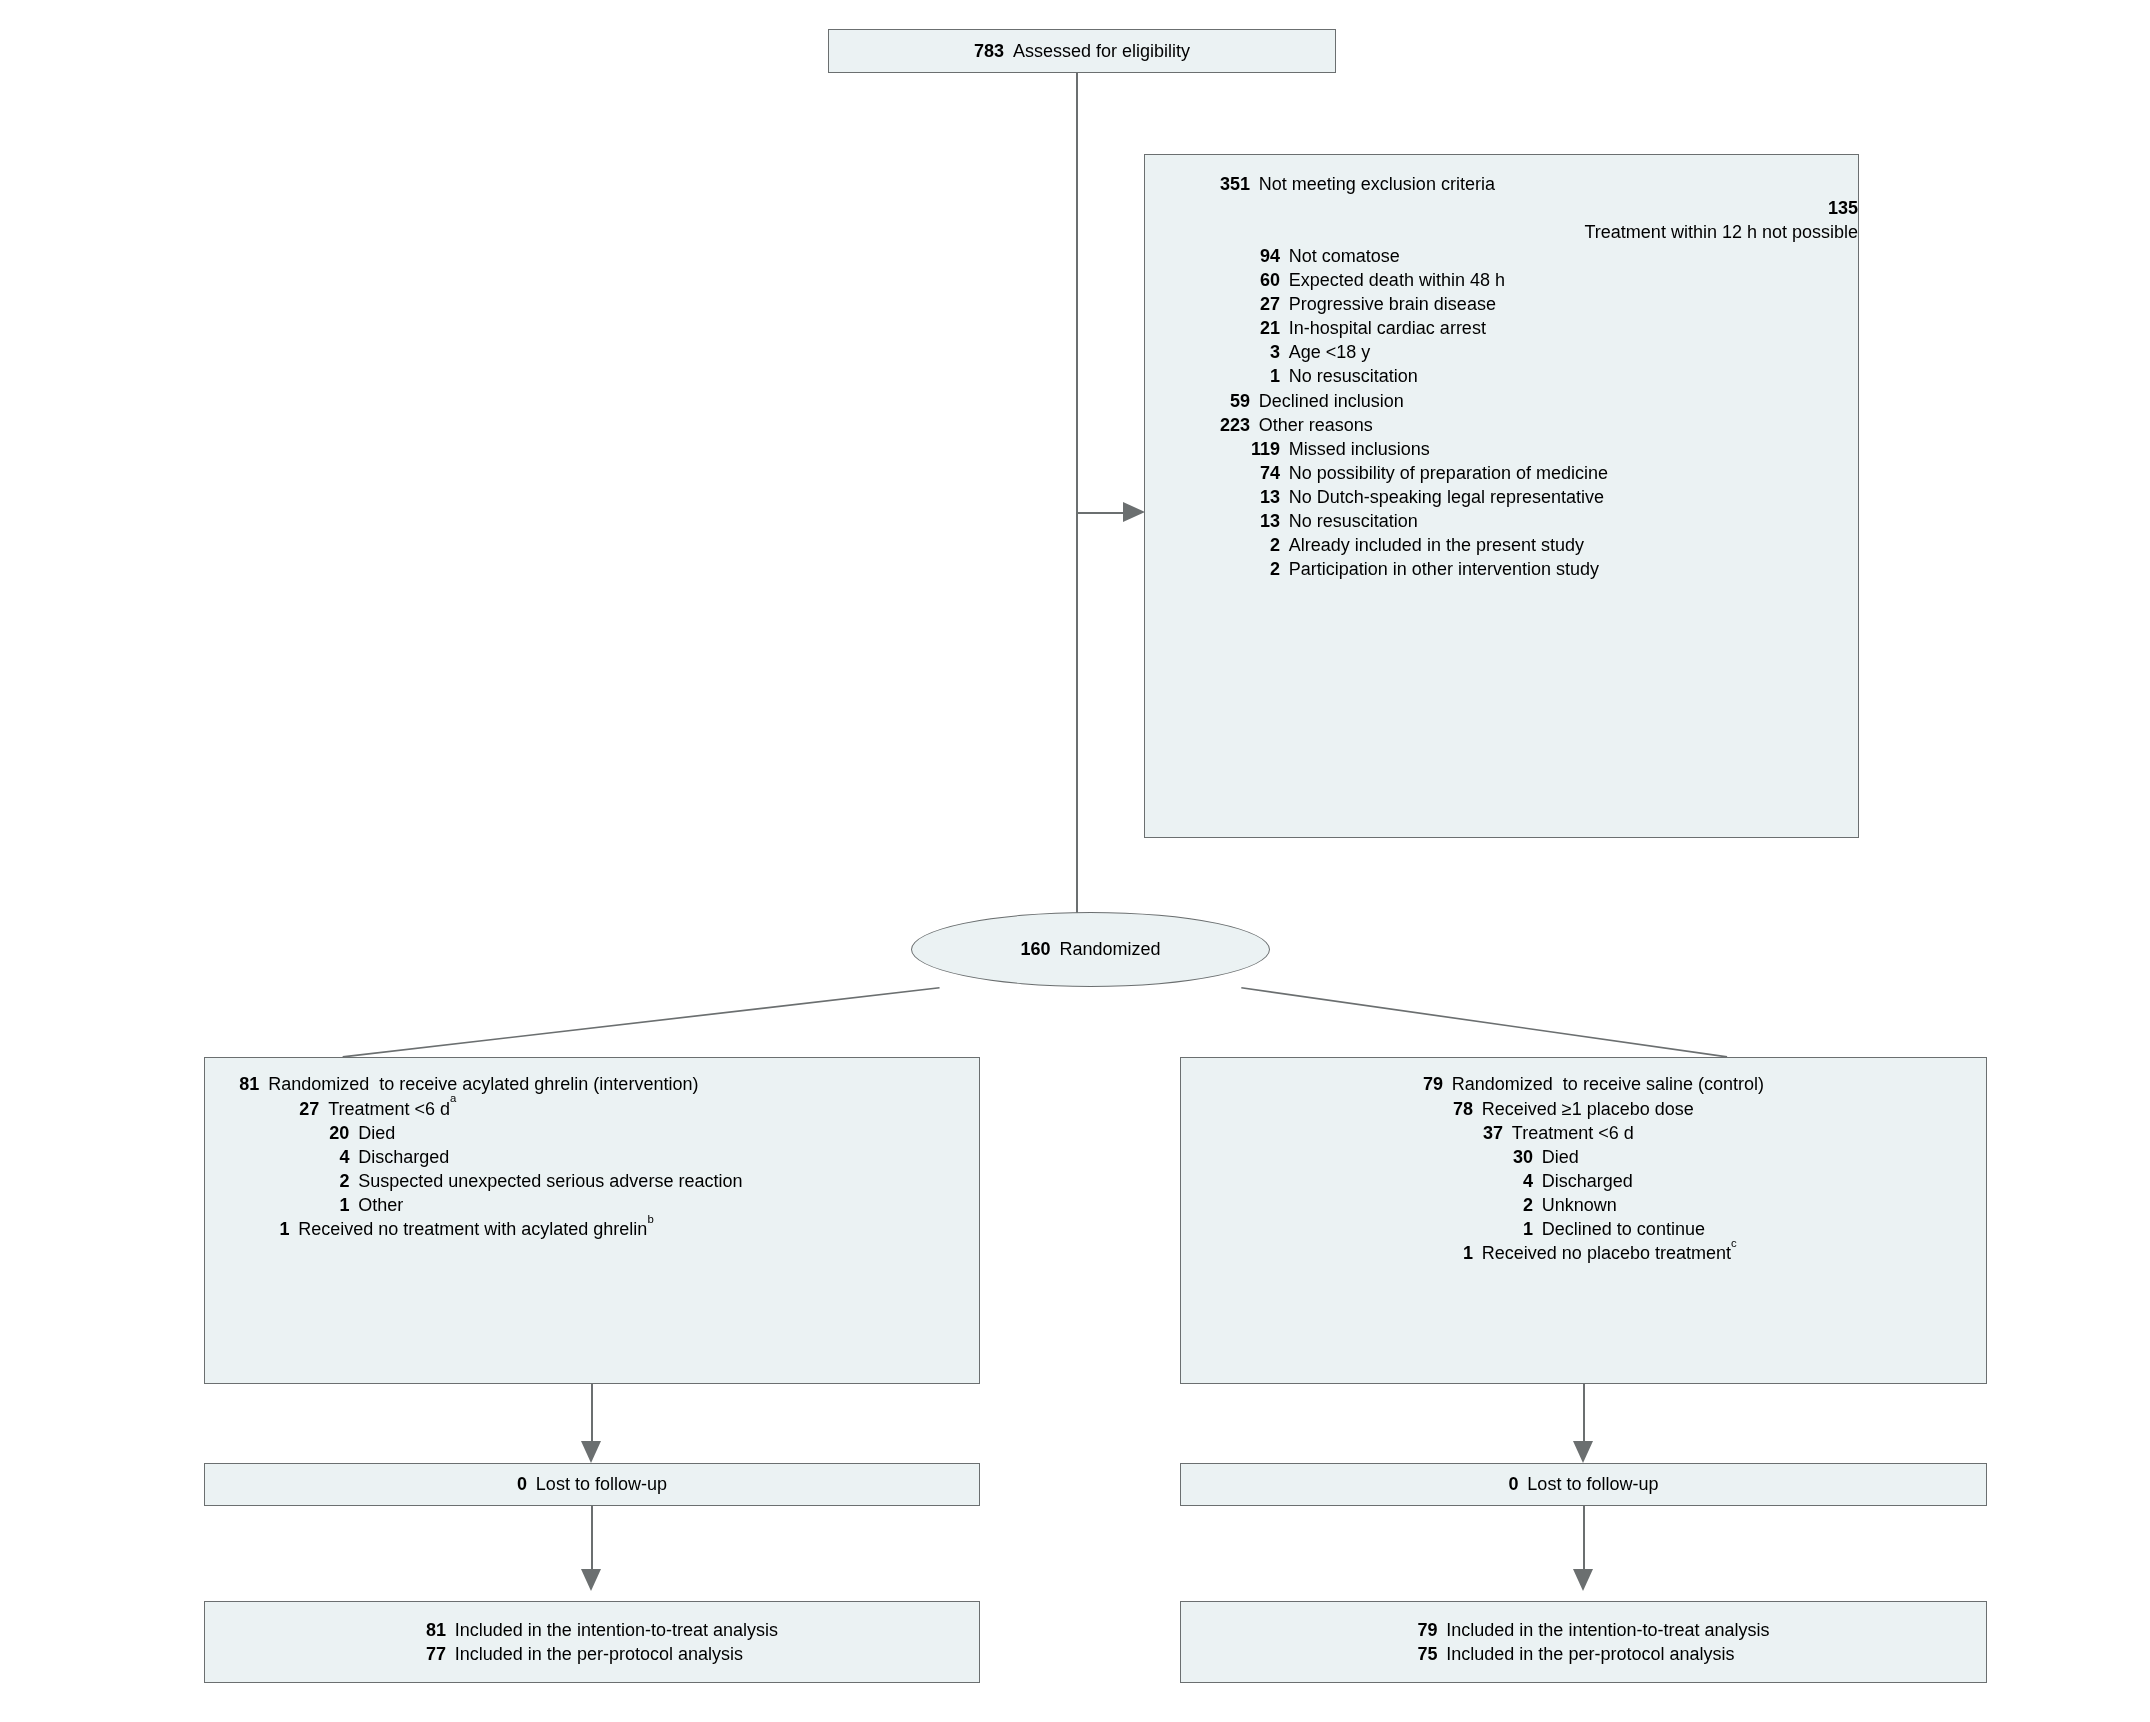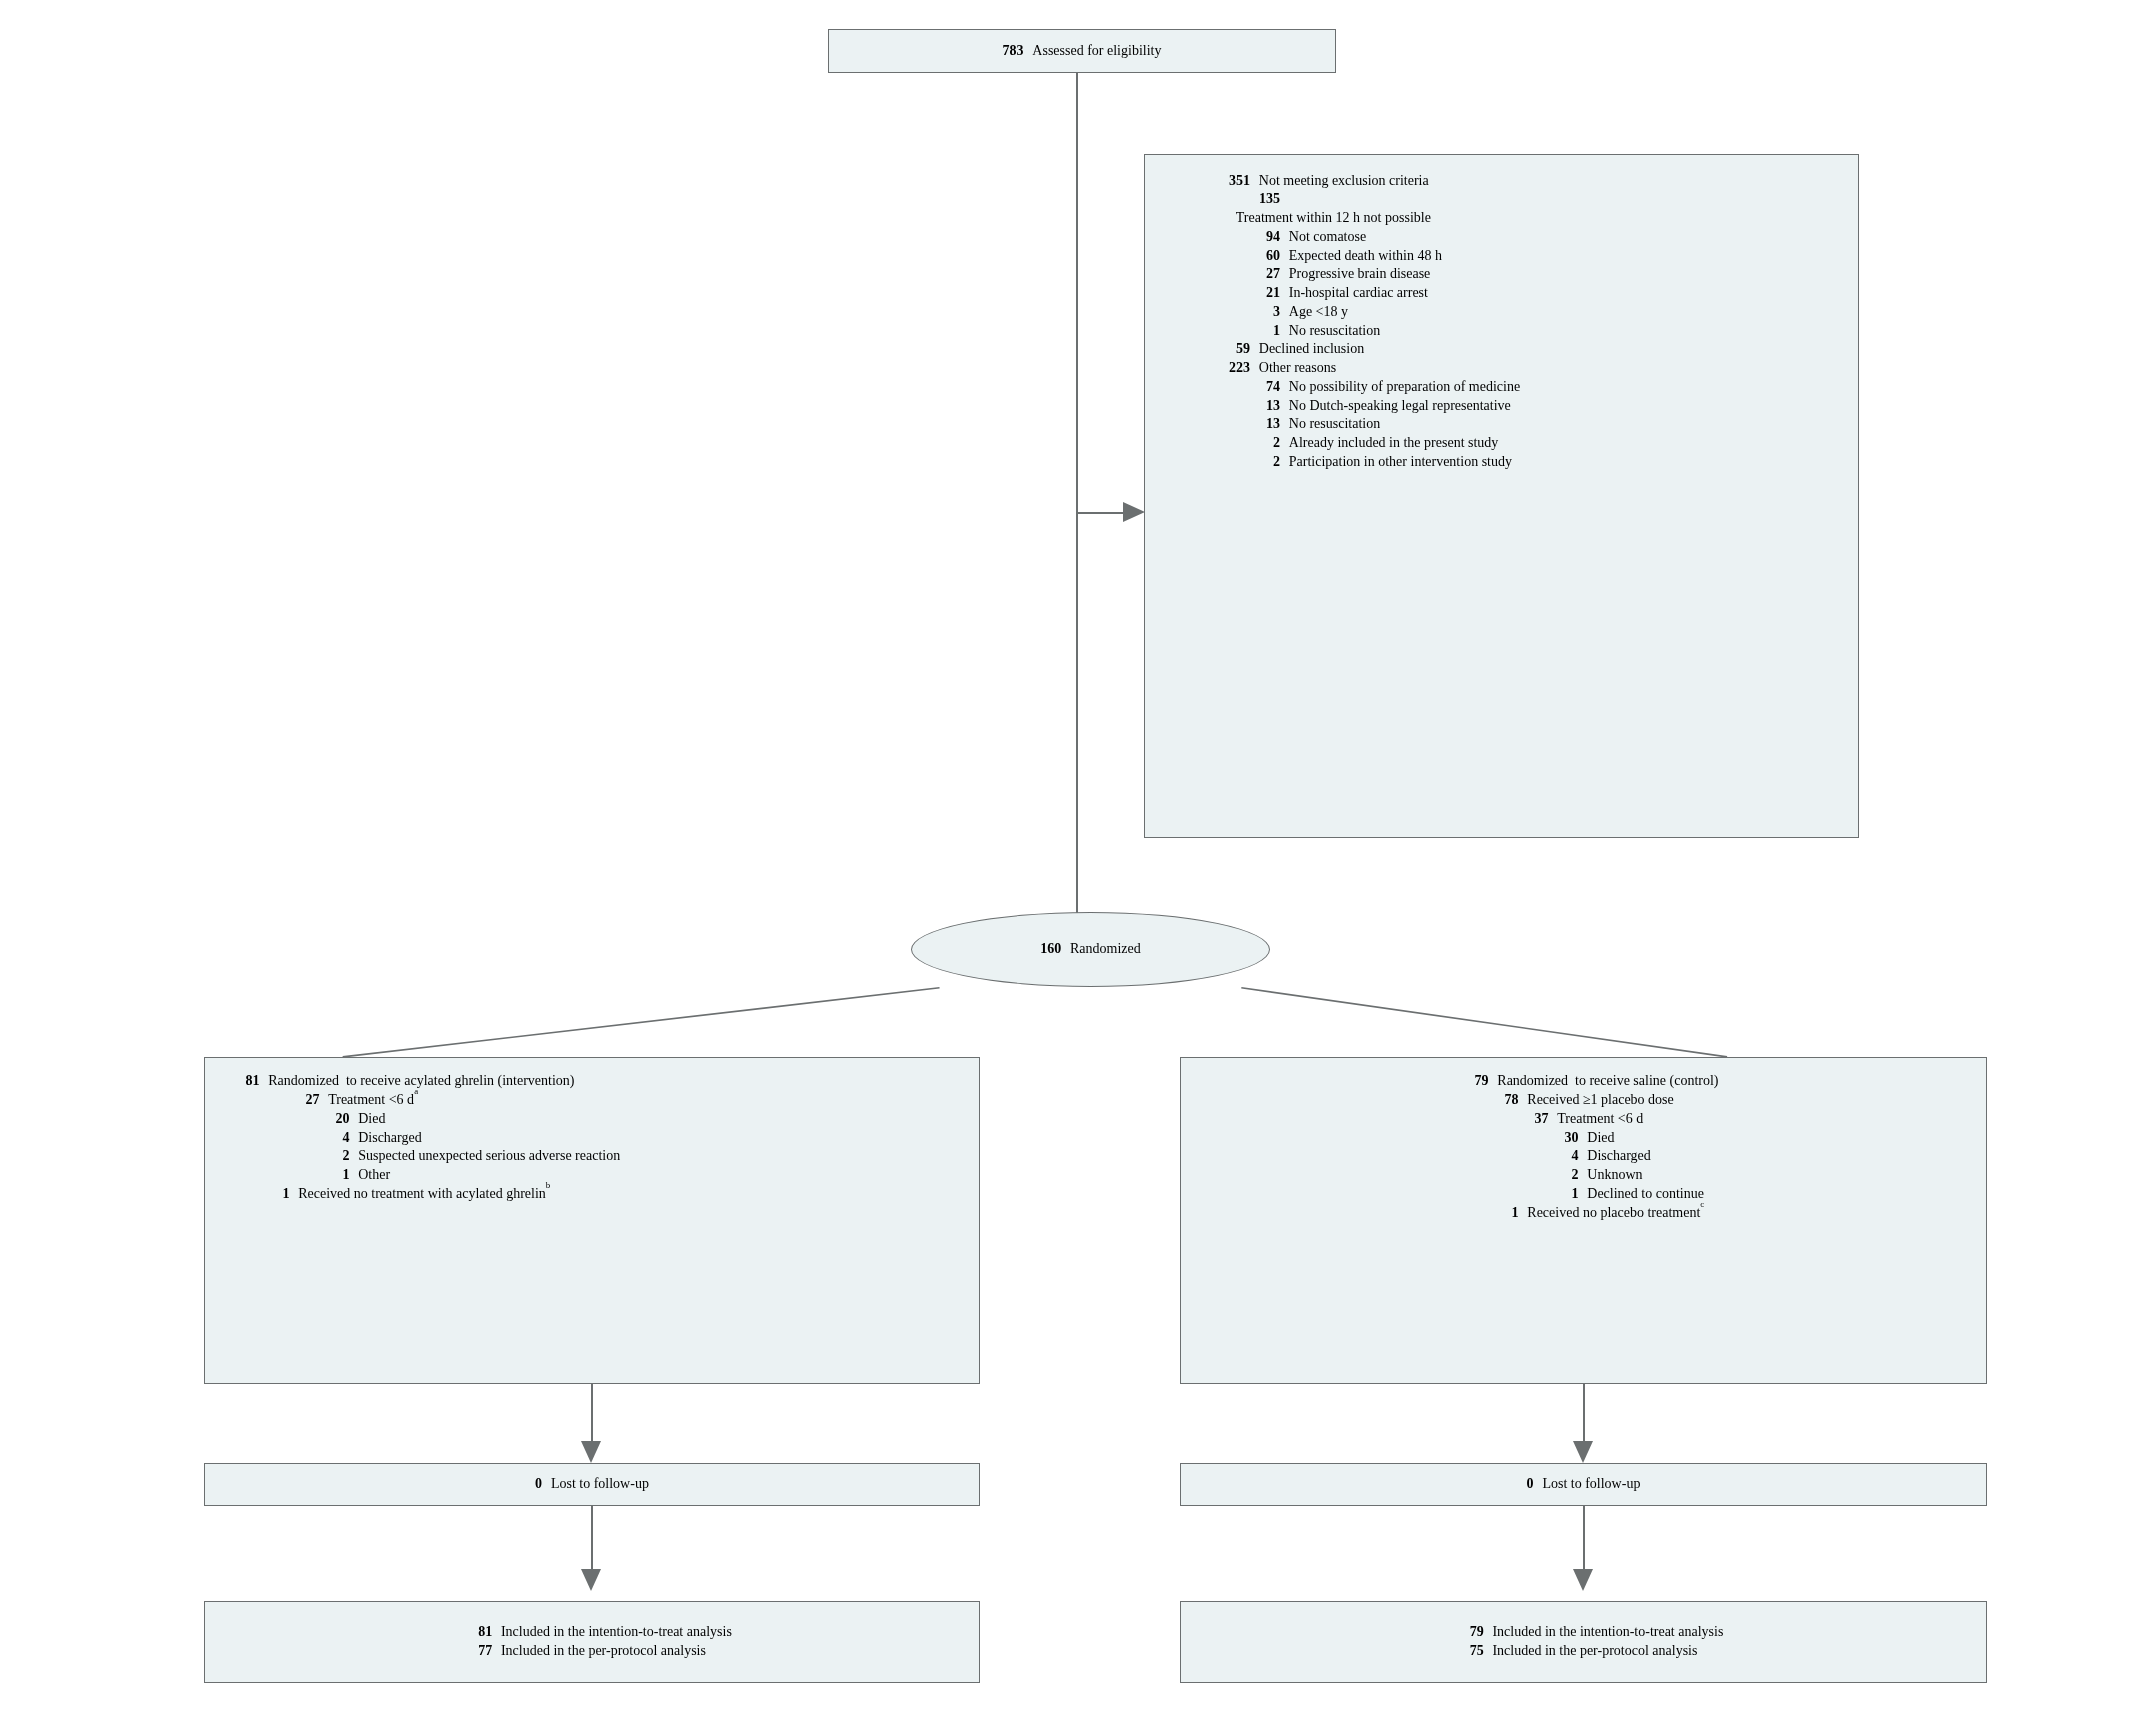--- a/index.html
+++ b/index.html
@@ -38,25 +38,24 @@
   }
 
   
   .rows {
     position: absolute;
     left: 0; right: 0;
     display: block;
   }
   .row {
     display: flex;
-    align-items: flex-start;
-    font-size: 14px;
+    align-items: flex-end;
+    font-size: 18px;
     line-height: 1.34;
     white-space: pre;
-    font-family: Liberation Serif, serif;
   }
   .row .num {
     font-weight: bold;
     text-align: right;
     flex: 0 0 auto;
   }
   .row .lab {
     font-weight: normal;
     margin-left: 8.8px;
     flex: 0 0 auto;
@@ -132,20 +131,21 @@
         <div class="row" style="padding-left: 30px;"><span class="num" style="width: 53px;">351</span><span class="lab">Not meeting exclusion criteria</span></div>
         <div class="row" style="padding-left: 60px; flex-direction: column;"><span class="num" style="width: 53px;">135</span><span class="lab">Treatment within 12 h not possible</span></div>
         <div class="row" style="padding-left: 60px;"><span class="num" style="width: 53px;">94</span><span class="lab">Not comatose</span></div>
         <div class="row" style="padding-left: 60px;"><span class="num" style="width: 53px;">60</span><span class="lab">Expected death within 48 h</span></div>
         <div class="row" style="padding-left: 60px;"><span class="num" style="width: 53px;">27</span><span class="lab">Progressive brain disease</span></div>
         <div class="row" style="padding-left: 60px;"><span class="num" style="width: 53px;">21</span><span class="lab">In-hospital cardiac arrest</span></div>
         <div class="row" style="padding-left: 60px;"><span class="num" style="width: 53px;">3</span><span class="lab">Age &lt;18 y</span></div>
         <div class="row" style="padding-left: 60px;"><span class="num" style="width: 53px;">1</span><span class="lab">No resuscitation</span></div>
         <div class="row" style="padding-left: 30px;"><span class="num" style="width: 53px;">59</span><span class="lab">Declined inclusion</span></div>
         <div class="row" style="padding-left: 30px;"><span class="num" style="width: 53px;">223</span><span class="lab">Other reasons</span></div>
+        <div class="row" style="padding-left: 60px;"><span class="num" style="width: 53px;">119</span><span class="lab">Missed inclusions</span></div>
         <div class="row" style="padding-left: 60px;"><span class="num" style="width: 53px;">74</span><span class="lab">No possibility of preparation of medicine</span></div>
         <div class="row" style="padding-left: 60px;"><span class="num" style="width: 53px;">13</span><span class="lab">No Dutch-speaking legal representative</span></div>
         <div class="row" style="padding-left: 60px;"><span class="num" style="width: 53px;">13</span><span class="lab">No resuscitation</span></div>
         <div class="row" style="padding-left: 60px;"><span class="num" style="width: 53px;">2</span><span class="lab">Already included in the present study</span></div>
         <div class="row" style="padding-left: 60px;"><span class="num" style="width: 53px;">2</span><span class="lab">Participation in other intervention study</span></div>
       </div>
   </div>
 
   <div class="ellipse" style="left:911px; top:912px; width:359px; height:75px;">
     <div class="row" style="justify-content:center;">

